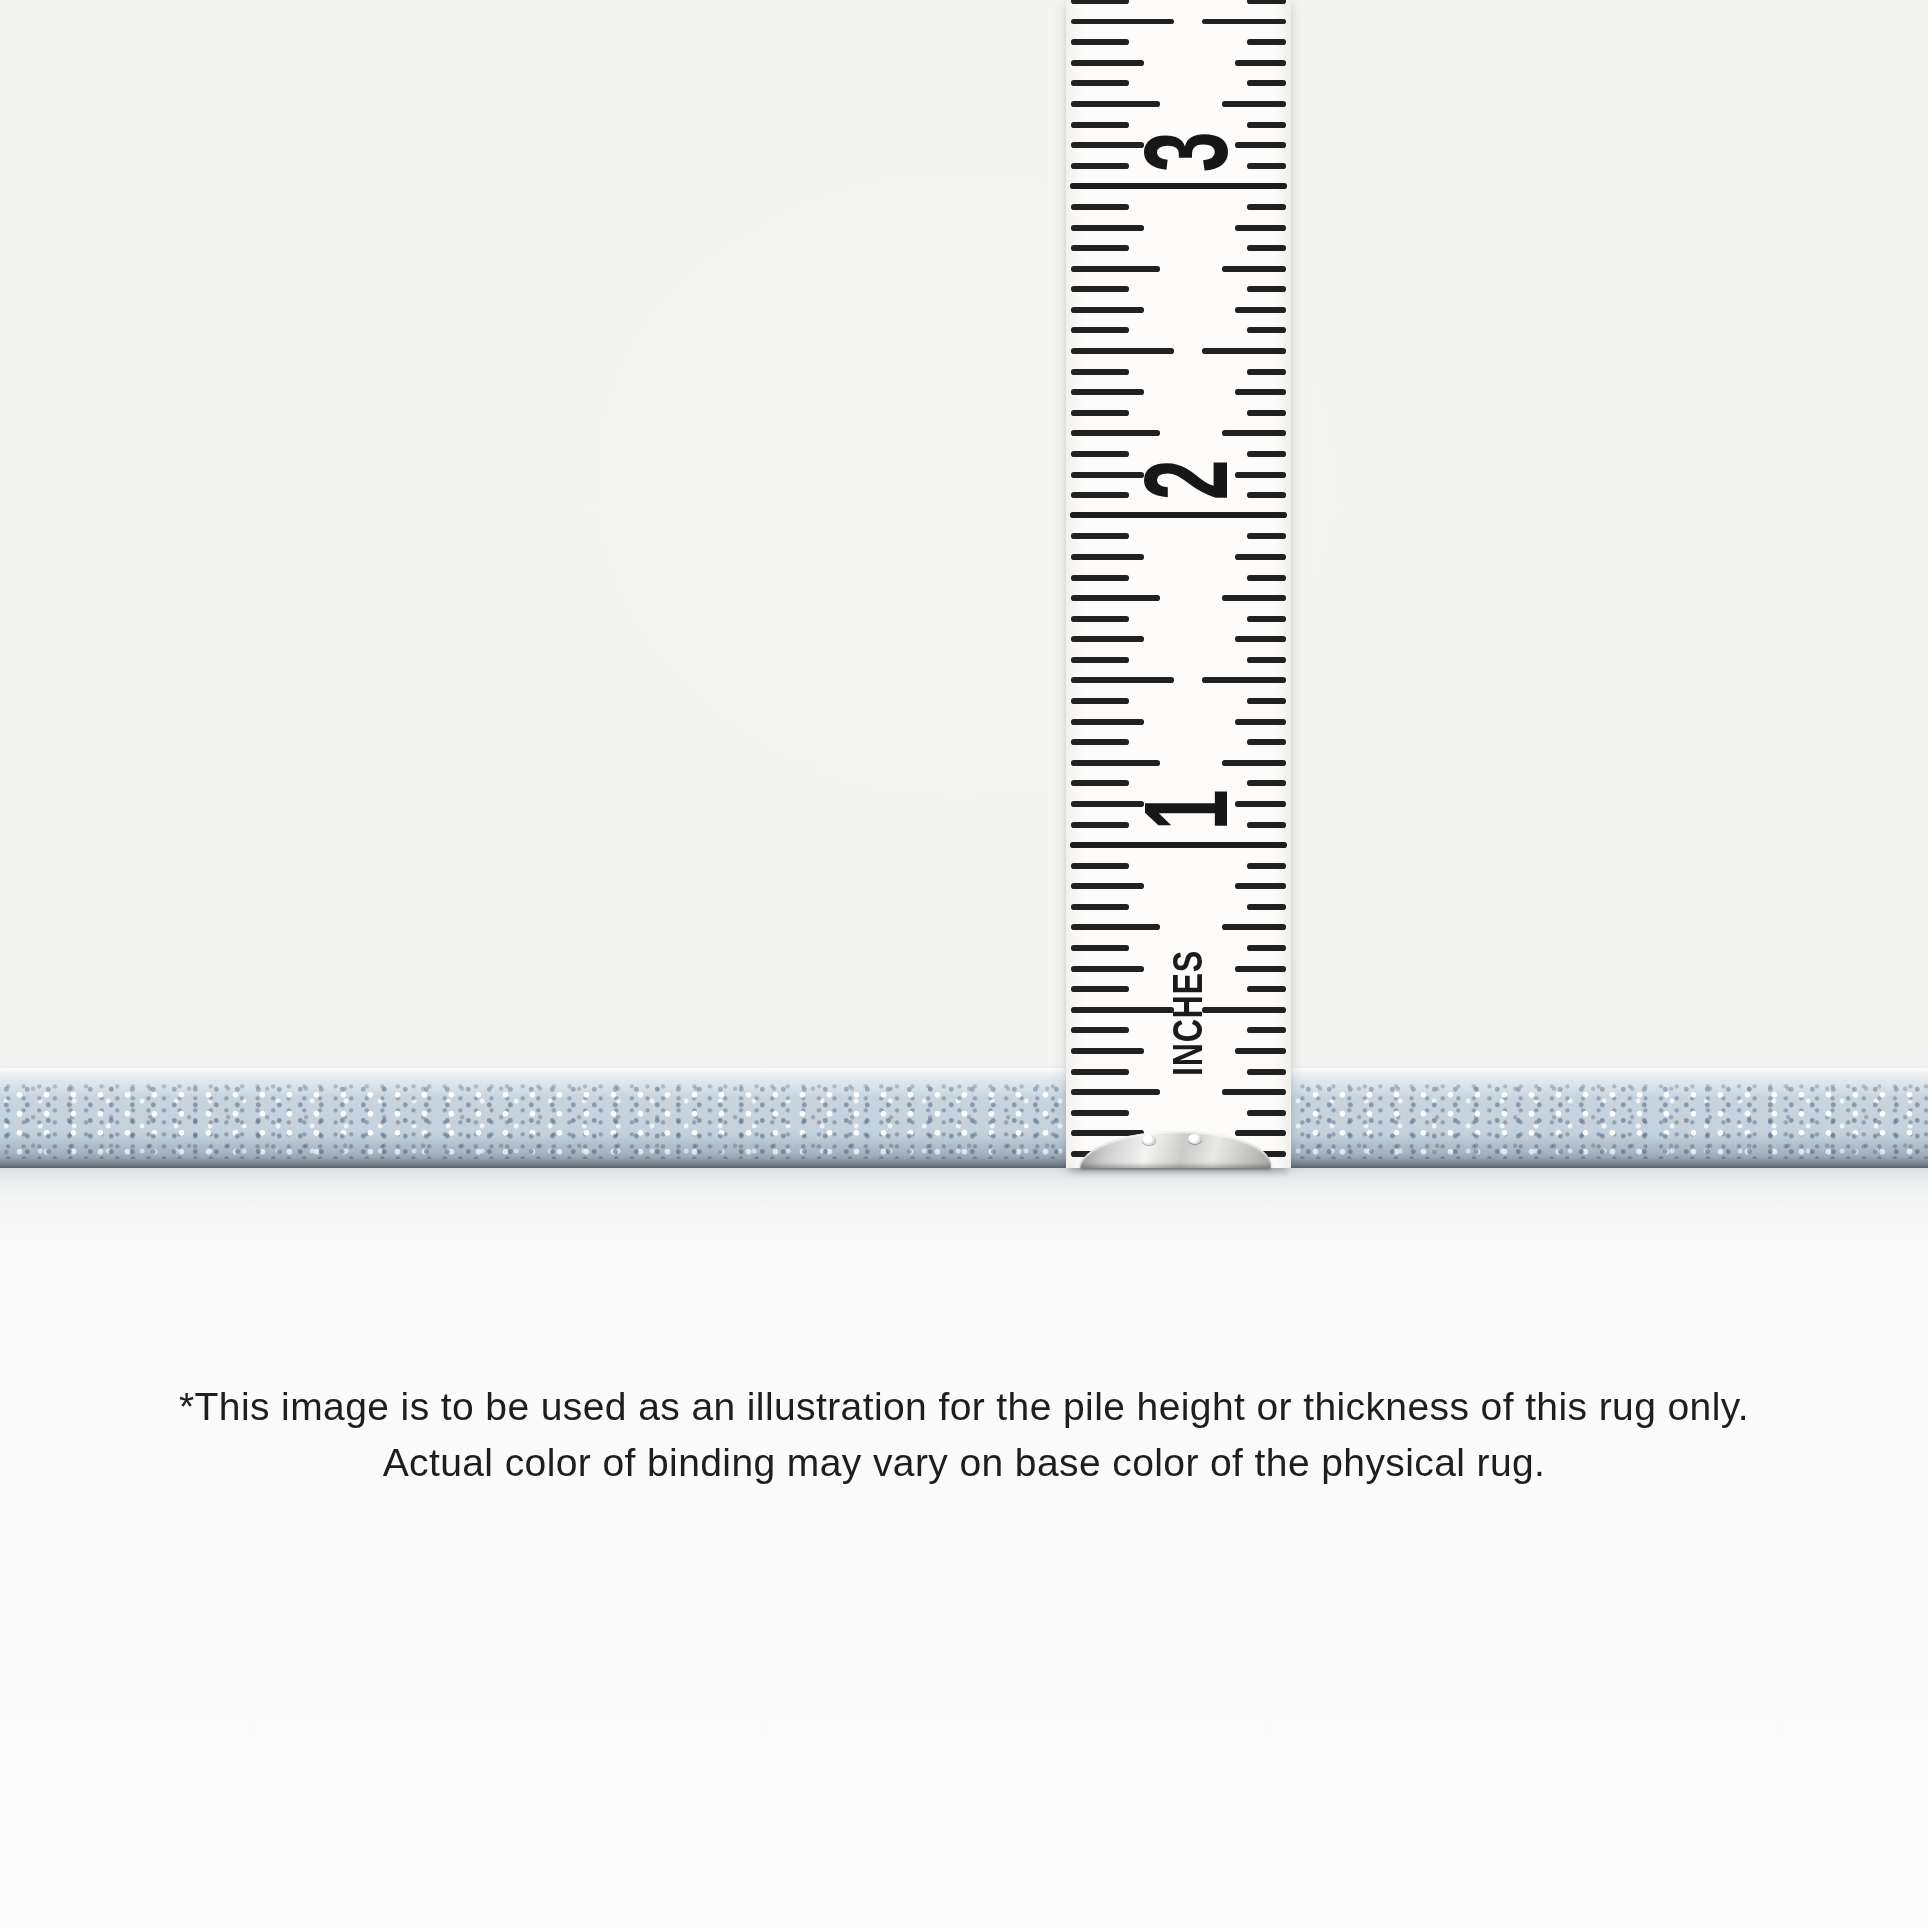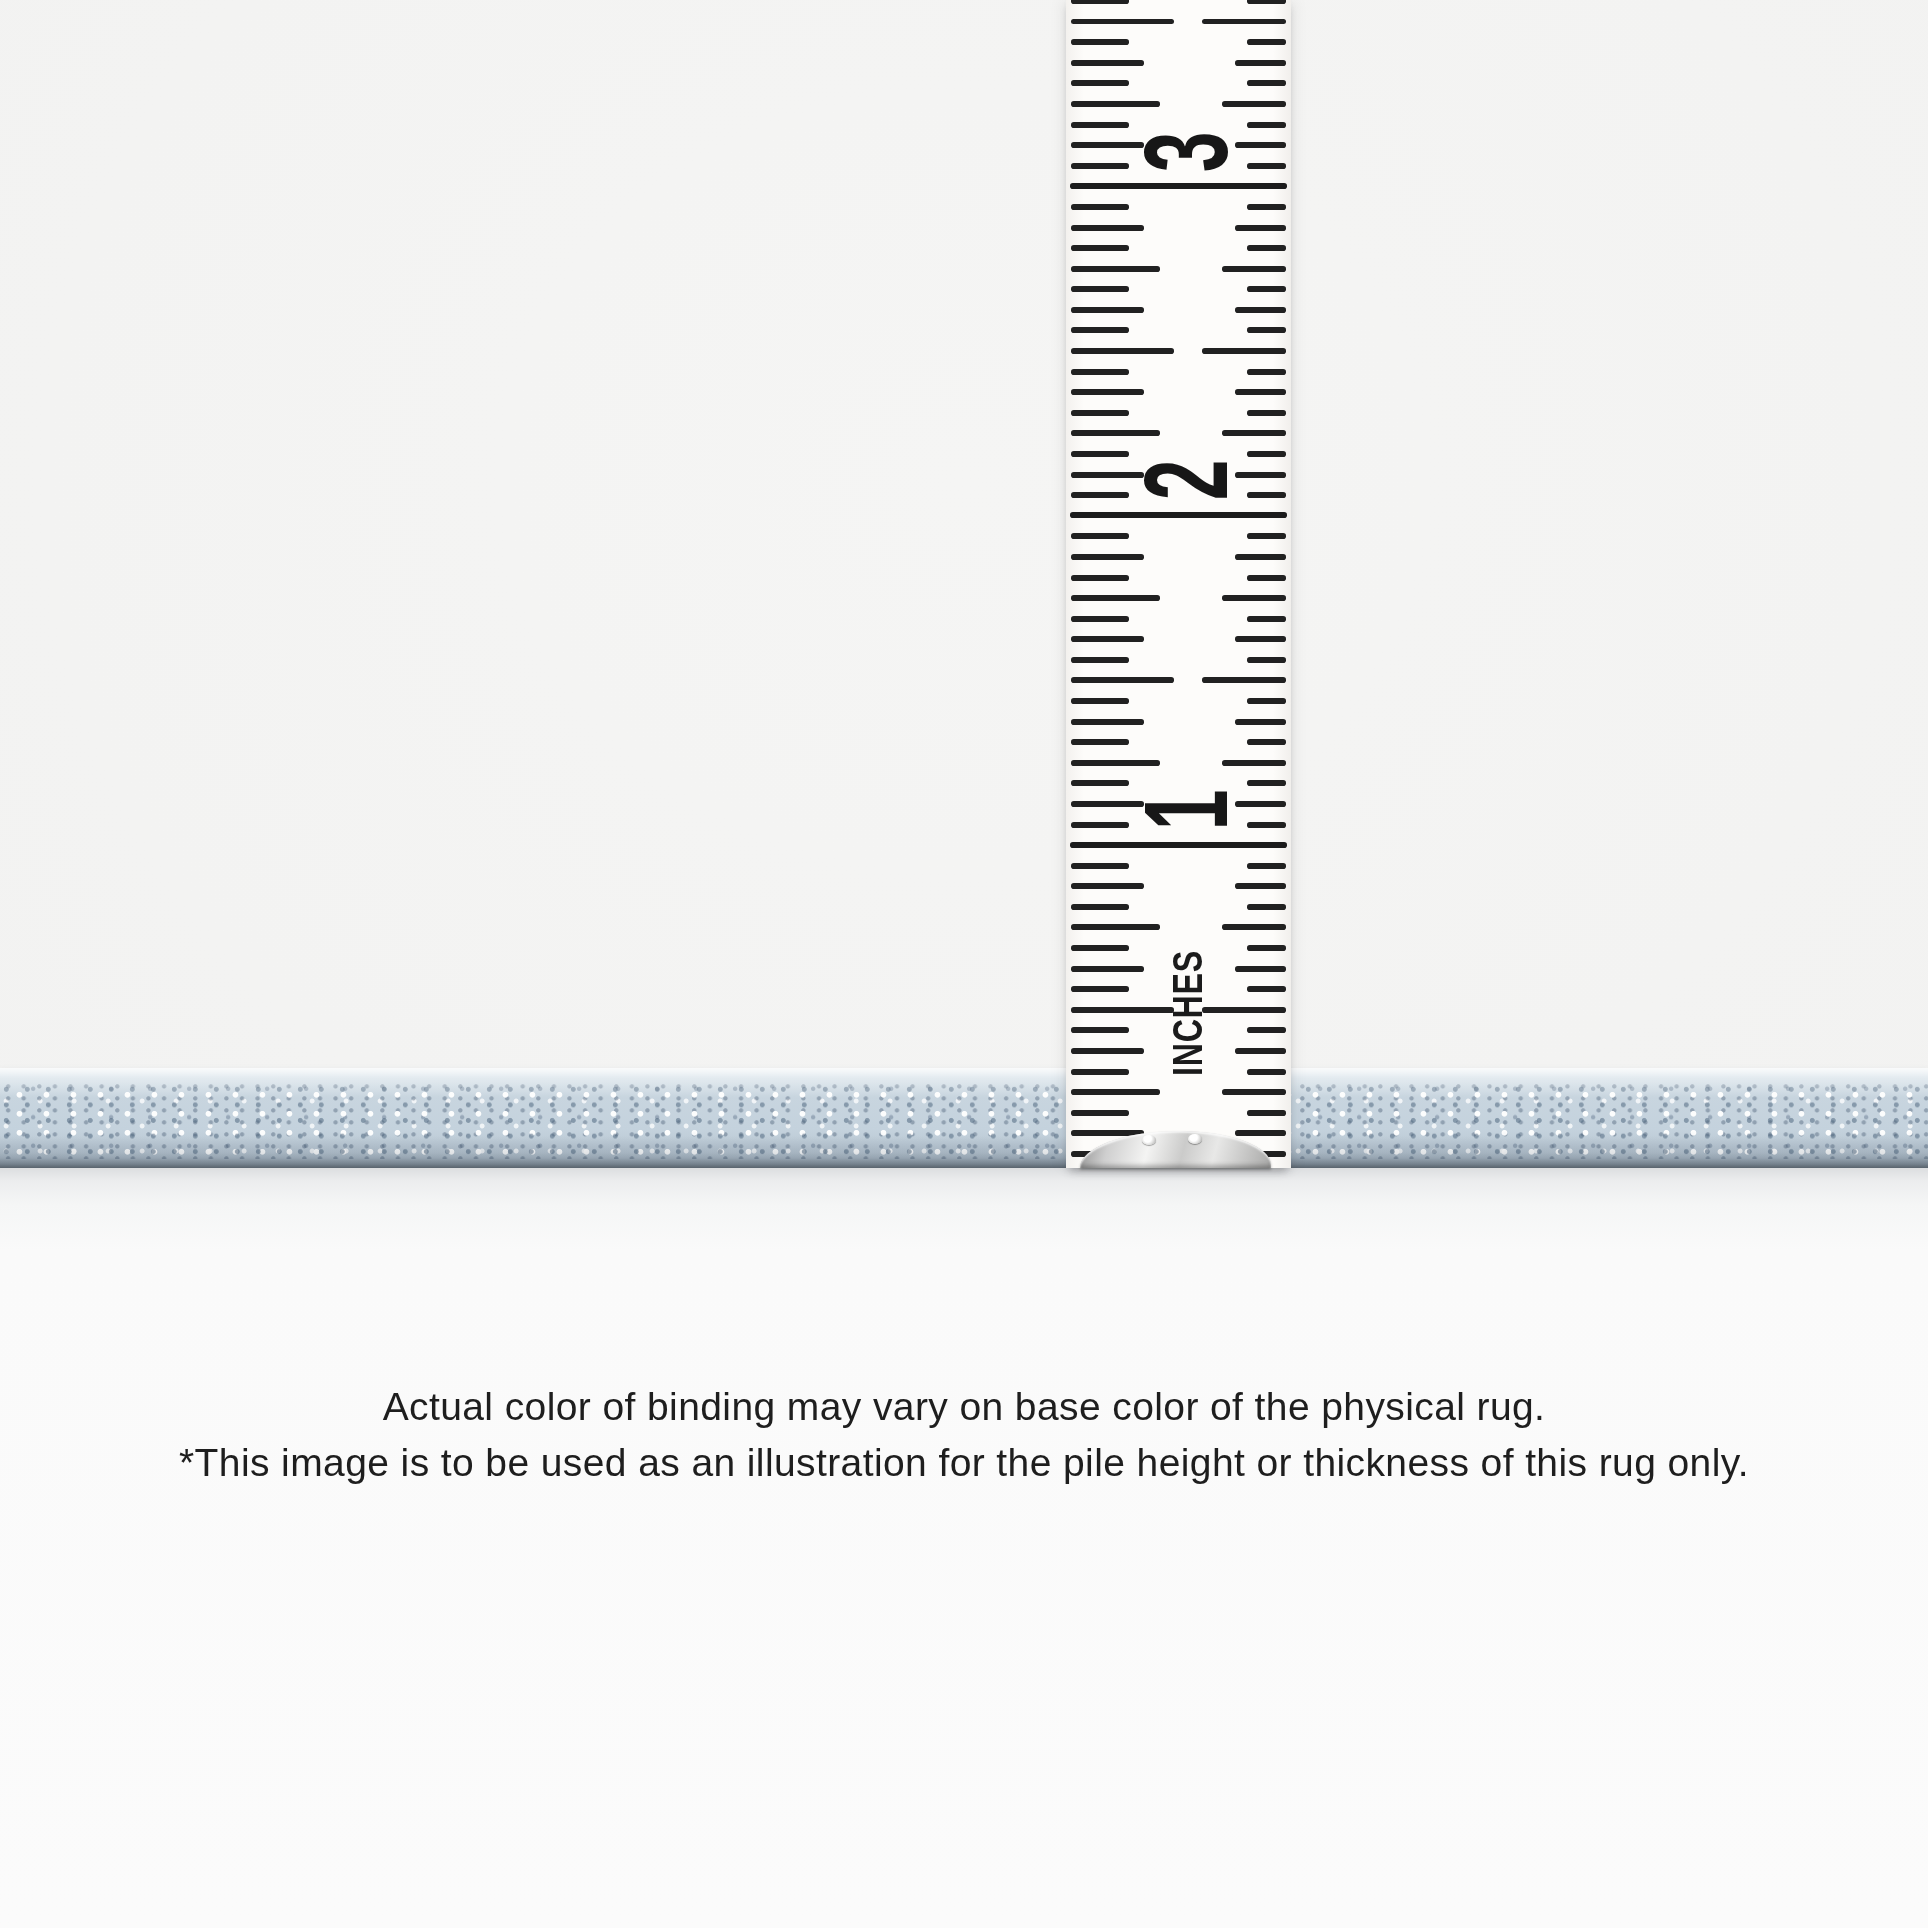--- a/index.html
+++ b/index.html
@@ -209,18 +209,18 @@
       <span>INCHES</span>
     </div>
 
     <div class="metal-tip">
       <div class="rivet r1"></div>
       <div class="rivet r2"></div>
     </div>
   </div>
 
   <div class="disclaimer">
+    <div>*This image is to be used as an illustration for the pile height or thickness of this rug only.</div>
     <div>Actual color of binding may vary on base color of the physical rug.</div>
-    <div>*This image is to be used as an illustration for the pile height or thickness of this rug only.</div>
   </div>
 
 </div>
 
 
 </body></html>

